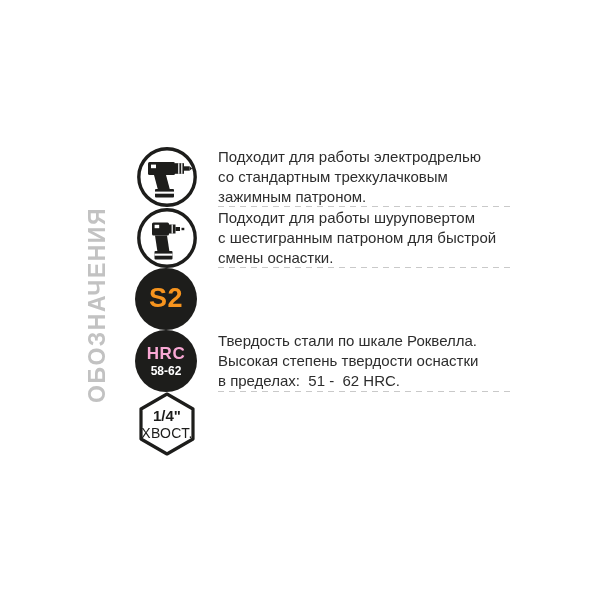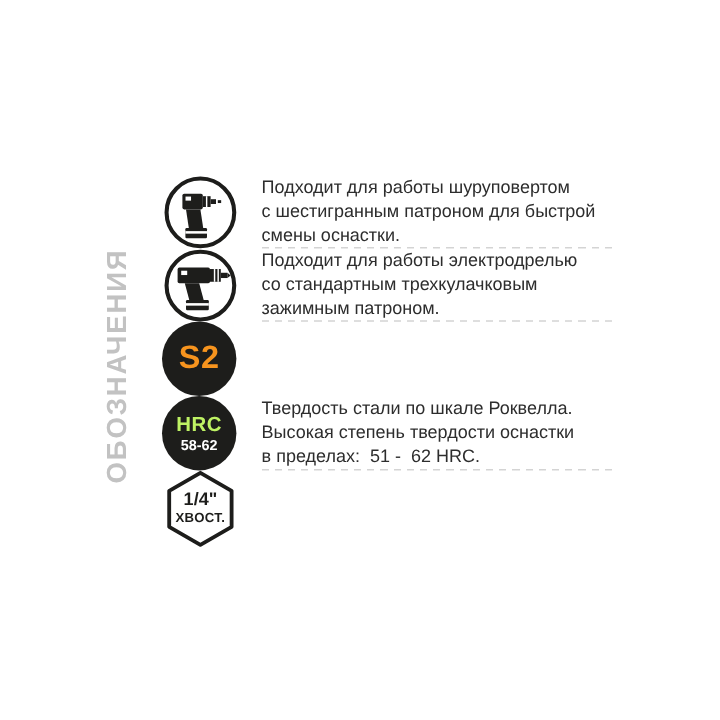--- a/index.html
+++ b/index.html
@@ -64,74 +64,48 @@
     border-radius: 50%;
     background: #1d1d1b;
     display: flex; flex-direction: column;
     align-items: center; justify-content: center;
     line-height: 1;
   }
   .badge .big-orange {
     color: #f7941e; font-weight: 700; font-size: 27px; letter-spacing: 0.5px;
   }
   .badge .mid-orange {
-    color: #bef264; font-weight: 700; font-size: 17px; letter-spacing: 0.5px;
+    color: #f9a8d4; font-weight: 700; font-size: 17px; letter-spacing: 0.5px;
   }
   .badge .small-white {
     color: #ffffff; font-weight: 700; font-size: 12px; margin-top: 3px;
   }
 
   
   .hex-wrap { position: relative; width: 66px; height: 66px; margin-left: -1px; }
   .hex-wrap svg { display: block; }
   .hex-text {
     position: absolute; inset: 0;
     display: flex; flex-direction: column;
     align-items: center; justify-content: center;
     color: #1d1d1b; line-height: 1;
   }
   .hex-text .hex-top { font-weight: 700; font-size: 15px; }
-  .hex-text .hex-bottom { font-weight: 700; font-size: 11px; margin-top: 3px; letter-spacing: 0.3px; }
+  .hex-text .hex-bottom { font-weight: 400; font-size: 14px; margin-top: 3px; letter-spacing: 0.3px; }
 
   .tool-icon { display: block; }
 </style>
 </head>
 <body>
 
 <div class="canvas">
 
   <div class="vertical-label">ОБОЗНАЧЕНИЯ</div>
 
   <div class="rows">
-
-    <div class="row">
-      <div class="icon-cell">
-        <svg class="tool-icon" width="64" height="64" viewBox="0 0 64 64">
-          <circle cx="32" cy="32" r="28.2" fill="#ffffff" stroke="#1d1d1b" stroke-width="3.4"></circle>
-          <g fill="#1d1d1b">
-            <rect x="17" y="16.5" width="17" height="13" rx="1.5"></rect>
-            <rect x="34" y="18.5" width="6.5" height="9"></rect>
-            <rect x="40.5" y="21" width="4.5" height="4"></rect>
-            <rect x="46.5" y="21.8" width="2.8" height="2.4"></rect>
-            <polygon points="20,29.5 32,29.5 34.5,46 22.5,46"></polygon>
-            <rect x="19.5" y="45" width="18" height="8.5" rx="1"></rect>
-          </g>
-          <g fill="#ffffff">
-            <rect x="19.6" y="18.8" width="4.6" height="3.4"></rect>
-            <rect x="36.6" y="18.5" width="1.2" height="9"></rect>
-            <rect x="19.5" y="47.6" width="18" height="2.1"></rect>
-          </g>
-        </svg>
-      </div>
-      <div class="text-cell">
-        <p>Подходит для работы шуруповертом
-с шестигранным патроном для быстрой
-смены оснастки.</p>
-      </div>
-    </div>
 
     <div class="row">
       <div class="icon-cell">
         <svg class="tool-icon" width="64" height="64" viewBox="0 0 64 64">
           <circle cx="32" cy="32" r="28.2" fill="#ffffff" stroke="#1d1d1b" stroke-width="3.4"></circle>
           <g fill="#1d1d1b">
             <rect x="13" y="17" width="27" height="13" rx="1.5"></rect>
             <rect x="40" y="18.2" width="9" height="10.6"></rect>
             <rect x="49" y="21.3" width="5.5" height="4.4"></rect>
             <polygon points="54.5,21.3 57.2,23.5 54.5,25.7"></polygon>
@@ -143,20 +117,46 @@
             <rect x="43.2" y="18.2" width="1.2" height="10.6"></rect>
             <rect x="46.2" y="18.2" width="1.2" height="10.6"></rect>
             <rect x="20" y="46.6" width="19" height="2.1"></rect>
           </g>
         </svg>
       </div>
       <div class="text-cell">
         <p>Подходит для работы электродрелью
 со стандартным трехкулачковым
 зажимным патроном.</p>
+      </div>
+    </div>
+
+    <div class="row">
+      <div class="icon-cell">
+        <svg class="tool-icon" width="64" height="64" viewBox="0 0 64 64">
+          <circle cx="32" cy="32" r="28.2" fill="#ffffff" stroke="#1d1d1b" stroke-width="3.4"></circle>
+          <g fill="#1d1d1b">
+            <rect x="17" y="16.5" width="17" height="13" rx="1.5"></rect>
+            <rect x="34" y="18.5" width="6.5" height="9"></rect>
+            <rect x="40.5" y="21" width="4.5" height="4"></rect>
+            <rect x="46.5" y="21.8" width="2.8" height="2.4"></rect>
+            <polygon points="20,29.5 32,29.5 34.5,46 22.5,46"></polygon>
+            <rect x="19.5" y="45" width="18" height="8.5" rx="1"></rect>
+          </g>
+          <g fill="#ffffff">
+            <rect x="19.6" y="18.8" width="4.6" height="3.4"></rect>
+            <rect x="36.6" y="18.5" width="1.2" height="9"></rect>
+            <rect x="19.5" y="47.6" width="18" height="2.1"></rect>
+          </g>
+        </svg>
+      </div>
+      <div class="text-cell">
+        <p>Подходит для работы шуруповертом
+с шестигранным патроном для быстрой
+смены оснастки.</p>
       </div>
     </div>
 
     <div class="row">
       <div class="icon-cell">
         <div class="badge">
           <span class="big-orange">S2</span>
         </div>
       </div>
     </div>

